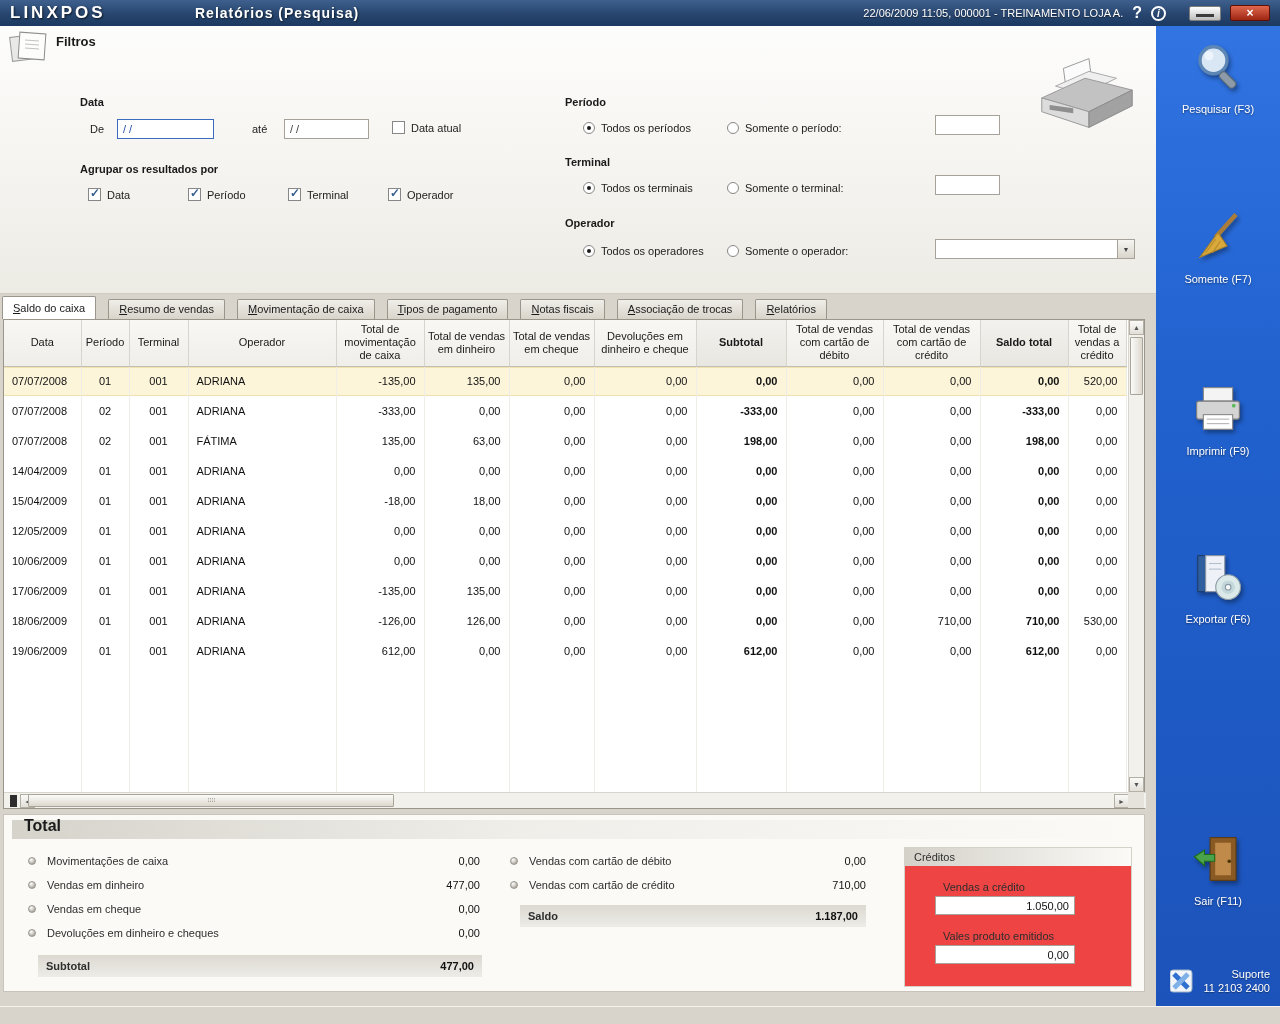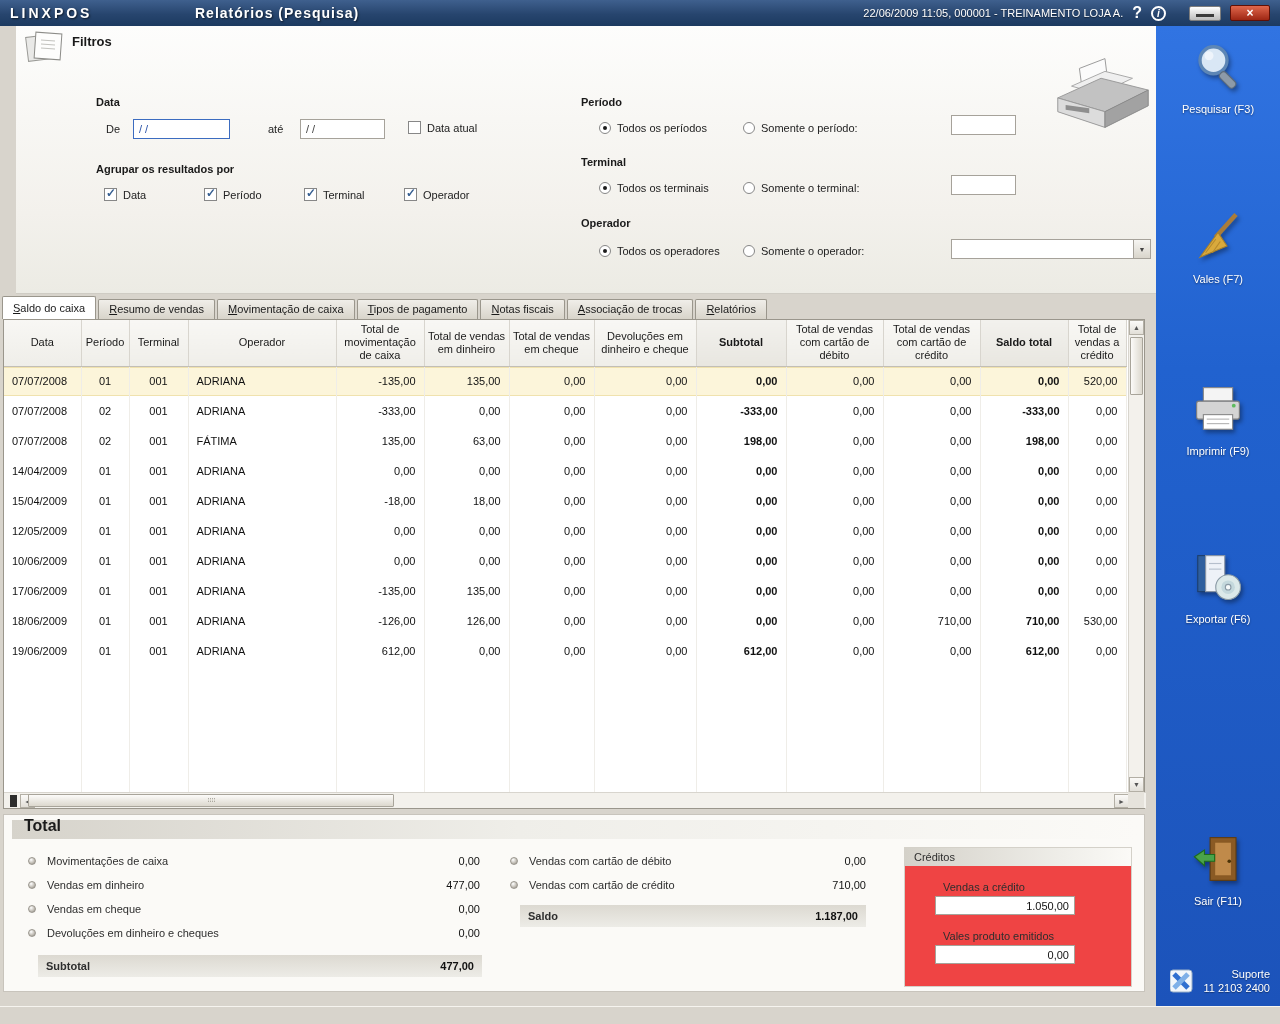--- a/index.html
+++ b/index.html
@@ -4,21 +4,21 @@
 <style>
   * { margin:0; padding:0; box-sizing:border-box; }
   html,body { width:1280px; height:1024px; }
   body { font-family:"Liberation Sans", sans-serif; background:#d8d4cc; }
   .screen { position:relative; width:1280px; height:1024px; overflow:hidden; background:#d8d4cc; font-size:11px; color:#222; }
 
   
   .titlebar { position:absolute; left:0; top:0; width:1280px; height:26px;
     background:linear-gradient(180deg,#3f608e 0%,#27456e 55%,#1c3a60 100%);
     display:flex; align-items:center; color:#fff; z-index:30; }
-  .logo { margin-left:10px; width:185px; font-size:14px; font-weight:bold; letter-spacing:3px; text-shadow:1px 1px 2px rgba(0,0,0,.65); }
+  .logo { margin-left:10px; width:185px; font-size:17px; font-weight:bold; letter-spacing:3px; text-shadow:1px 1px 2px rgba(0,0,0,.65); }
   .tb-title { font-size:14px; font-weight:bold; letter-spacing:1px; text-shadow:1px 1px 2px rgba(0,0,0,.6); }
   .tb-right { position:absolute; right:10px; top:0; height:26px; display:flex; align-items:center; gap:9px; }
   .tb-status { font-size:11px; text-shadow:0 1px 1px rgba(0,0,0,.5); }
   .tb-help { font-weight:bold; font-size:16px; cursor:pointer; }
   .tb-info { width:15px; height:15px; border:2px solid #fff; border-radius:50%; font-size:10px; font-weight:bold; font-style:italic;
     display:flex; align-items:center; justify-content:center; cursor:pointer; }
   .btn-min { width:32px; height:15px; margin-left:14px; background:linear-gradient(#ffffff,#bdbdbd); border:1px solid #7d7d7d; border-radius:2px; position:relative; cursor:pointer; }
   .btn-min::after { content:""; position:absolute; left:6px; right:6px; bottom:3px; height:3px; background:#3c3c3c; }
   .btn-close { width:40px; height:16px; background:linear-gradient(#e0674c,#9e2613); border:1px solid #5f1006; border-radius:2px;
     color:#fff; font-weight:bold; font-size:12px; line-height:14px; text-align:center; cursor:pointer; }
@@ -27,39 +27,39 @@
   .sidebar { position:absolute; left:1156px; top:26px; width:124px; height:980px;
     background:linear-gradient(180deg,#3174e2 0%,#2162cf 35%,#1c53ba 100%); z-index:20; }
   .side-btn { position:absolute; left:0; width:124px; display:flex; flex-direction:column; align-items:center; gap:7px;
     color:#fff; cursor:pointer; text-shadow:0 1px 2px rgba(0,0,0,.45); font-size:11px; }
   .side-btn svg { width:54px; height:54px; filter:drop-shadow(2px 3px 2px rgba(0,0,0,.35)); }
   .support { position:absolute; left:0; bottom:10px; width:124px; display:flex; align-items:center; justify-content:flex-end;
     padding-right:10px; gap:8px; color:#fff; }
   .support .txt { text-align:right; line-height:1.25; font-size:11px; text-shadow:0 1px 1px rgba(0,0,0,.4); }
 
   
-  .filters { position:absolute; left:16px; top:26px; width:1156px; height:268px;
+  .filters { position:absolute; left:0; top:26px; width:1156px; height:268px;
     background:linear-gradient(180deg,#fdfdfc 0%,#f3f1ec 70%,#ecebe4 100%); border-bottom:1px solid #cfccc4;padding-left:12px; }
   .filters .abs { position:absolute; }
   .filters-title { left:56px; top:8px; font-size:13px; font-weight:bold; color:#1a1a1a; }
   .bold-lbl { font-weight:bold; color:#1a1a1a; }
   .txtfield { position:absolute; height:20px; background:#fff; border:1px solid #a6a29a; font-size:11px; padding:0 5px; color:#444; }
   .txtfield.focus { border:1px solid #3c6cc0; color:#2a52a8; }
   .checkbox { display:inline-block; width:13px; height:13px; background:#fff; border:1px solid #878787; position:relative; vertical-align:-2px; }
   .checkbox.checked::after { content:"✓"; position:absolute; left:1px; top:-3px; font-size:12px; font-weight:bold; color:#365f91; }
   .radio { display:inline-block; width:12px; height:12px; background:#fff; border:1px solid #878787; border-radius:50%; position:relative; vertical-align:-2px; }
   .radio.on::after { content:""; position:absolute; left:3px; top:3px; width:4px; height:4px; border-radius:50%; background:#1d1d1d; }
   .opt { position:absolute; display:flex; align-items:center; gap:6px; cursor:pointer; }
   .combo { position:absolute; left:935px; top:213px; width:200px; height:20px; background:#fff; border:1px solid #a6a29a; }
   .combo-btn { position:absolute; right:0; top:0; width:17px; height:18px; background:linear-gradient(#f6f5f2,#d9d5cb);
     border-left:1px solid #a6a29a; font-size:7px; color:#444; display:flex; align-items:center; justify-content:center; cursor:pointer; }
 
   
   .tabbar { position:absolute; left:2px; top:296px; width:1152px; height:23px; display:flex; align-items:flex-end; z-index:5; }
-  .tab { height:20px; padding:3px 10px 2px; margin-right:2px; font-size:11px; color:#1a1a1a; cursor:pointer;
+  .tab { height:20px; padding:3px 10px 2px; margin-right:12px; font-size:11px; color:#1a1a1a; cursor:pointer;
     background:linear-gradient(#f0eee9,#d8d4ca); border:1px solid #9a968c; border-bottom:none; border-radius:2px 2px 0 0; }
   .tab::first-letter { text-decoration:underline; }
   .tab.active { height:23px; background:#fff; position:relative; z-index:6; padding-top:5px; }
 
   
   .table-wrap { position:absolute; left:3px; top:319px; width:1142px; height:490px; background:#fff; border:1px solid #9a968c; }
   .grid { border-collapse:collapse; table-layout:fixed; width:1122px; }
   .grid th { height:46px; background:linear-gradient(#f8f7f4,#efeee9); border-right:1px solid #d8d5ce; border-bottom:1px solid #c2beb6;
     font-weight:normal; font-size:11px; line-height:1.2; text-align:center; vertical-align:middle; padding:1px 2px; color:#1a1a1a; overflow:hidden; }
   .grid th.bold-col { font-weight:bold; background:linear-gradient(#f2f1ed,#e8e6e0); }
@@ -516,21 +516,21 @@
     </div>
     <div class="side-btn" style="top:184px;">
       <span>
         <svg viewBox="0 0 48 48" width="54" height="54">
           <line x1="40" y1="4" x2="22" y2="24" stroke="#a97c3a" stroke-width="4"></line>
           <polygon points="24,20 8,42 32,32" fill="#d9a93c" stroke="#a9812a"></polygon>
           <line x1="13" y1="38" x2="22" y2="26" stroke="#b68a2c"></line>
           <line x1="19" y1="38" x2="26" y2="28" stroke="#b68a2c"></line>
         </svg>
       </span>
-      <span>Vales (F7)</span>
+      <span>Somente (F7)</span>
     </div>
     <div class="side-btn" style="top:356px;">
       <span>
         <svg viewBox="0 0 48 48" width="54" height="54">
           <rect x="11" y="5" width="26" height="12" fill="#f4f4f4" stroke="#8a8a8a"></rect>
           <rect x="5" y="17" width="38" height="16" rx="2" fill="#d4d4d4" stroke="#7d7d7d"></rect>
           <circle cx="38" cy="21" r="1.7" fill="#5dbb5d"></circle>
           <rect x="11" y="29" width="26" height="13" fill="#ffffff" stroke="#8a8a8a"></rect>
           <line x1="14" y1="33" x2="34" y2="33" stroke="#b5b5b5"></line>
           <line x1="14" y1="37" x2="34" y2="37" stroke="#b5b5b5"></line>

